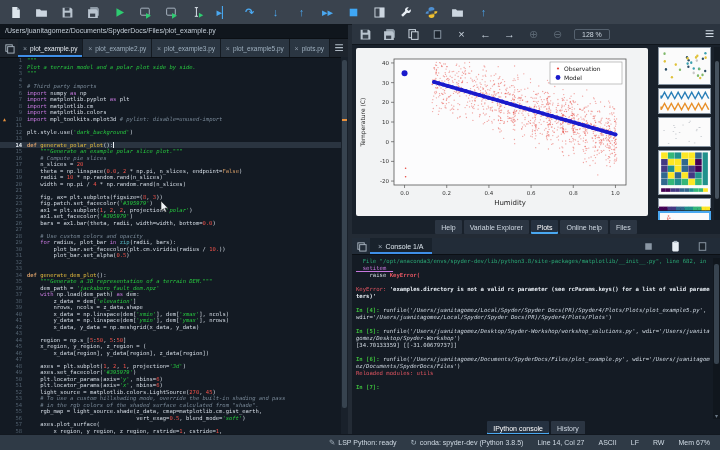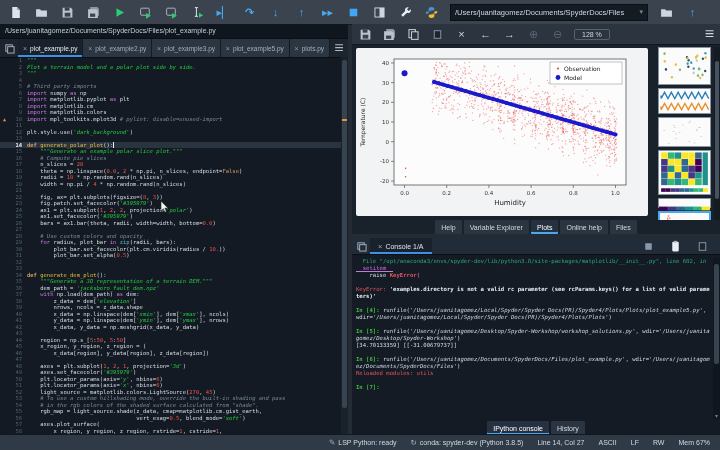--- a/index.html
+++ b/index.html
@@ -169,24 +169,20 @@
         <svg width="13" height="13" viewBox="0 0 12 12">
           <path d="M10.8 2.9a2.6 2.6 0 01-3.4 3.4L3.6 10 2 8.4l3.7-3.7a2.6 2.6 0 013.4-3.4L7.3 3.1l1.6 1.6z" fill="#e8eef4"></path>
         </svg>
       </span>
       <span class="tbtn">
         <svg width="13" height="13" viewBox="0 0 12 12">
           <path d="M6 1c-2 0-2.7.9-2.7 2v1.3H6v.6H2.4C1.3 4.9.6 5.9.6 7.2h2.7V6.1c0-1 .8-1.9 1.9-1.9h1.9c.9 0 1.6-.7 1.6-1.6V3C8.7 1.9 8 1 6 1z" fill="#4e8fd0"></path>
           <path d="M6 11c2 0 2.7-.9 2.7-2V7.7H6v-.6h3.6c1.1 0 1.8-1 1.8-2.3H8.7v1.1c0 1-.8 1.9-1.9 1.9H4.9c-.9 0-1.6.7-1.6 1.6V9c0 1.1.7 2 2.7 2z" fill="#f0c030"></path>
         </svg>
       </span>
-      <div id="workdir-box">
-        <span>/Users/juanitagomez/Documents/SpyderDocs/Files</span>
-        <span class="caret">▾</span>
-      </div>
       <span class="tbtn">
         <svg width="13" height="13" viewBox="0 0 12 12">
           <path d="M1 3h3.6l1 1.1H11V10H1z" fill="#ccd6e0"></path>
         </svg>
       </span>
       <span class="tbtn">
         <span class="g g-blue">↑</span>
       </span>
     </div>
 

